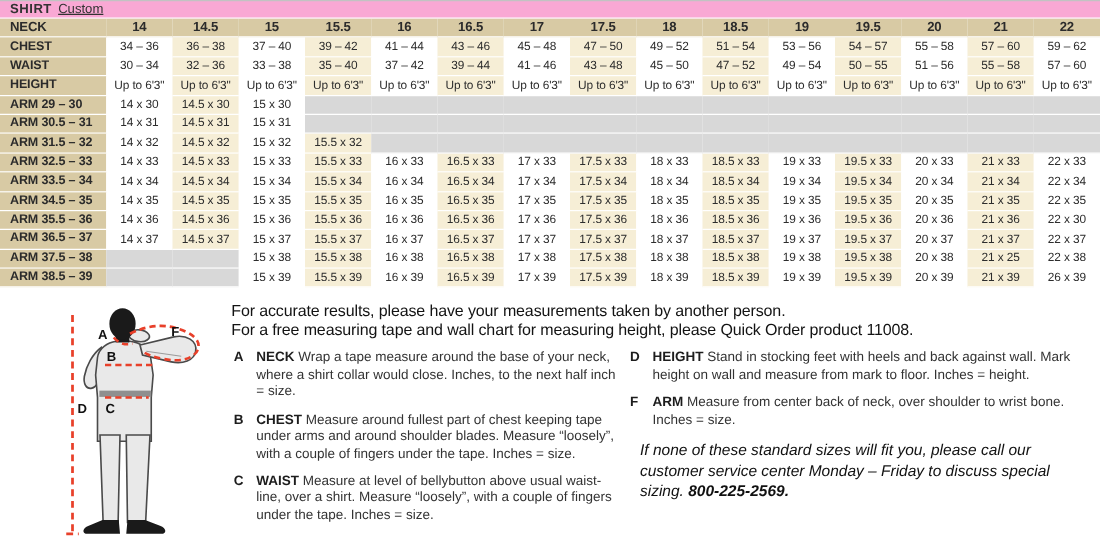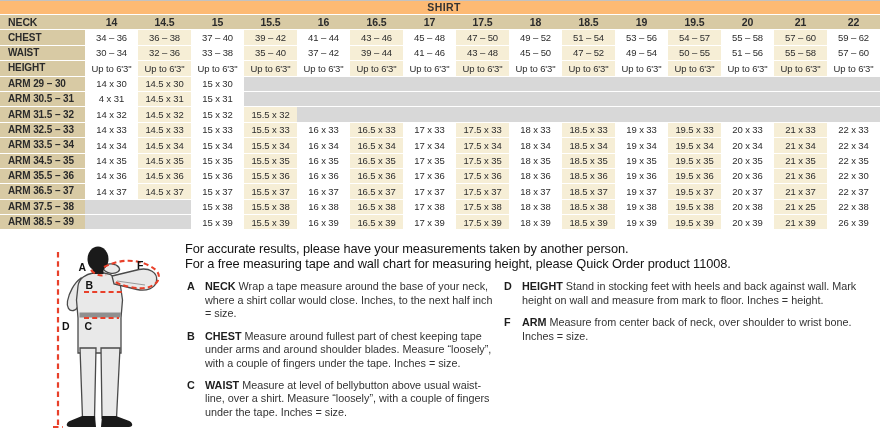--- a/index.html
+++ b/index.html
@@ -1,21 +1,21 @@
 <!DOCTYPE html>
 <html><head>
 <meta charset="utf-8">
 <style>
   html,body{margin:0;padding:0;background:#fff;}
   body{width:880px;height:445px;font-family:"Liberation Sans",sans-serif;overflow:hidden;}
   .page{position:relative;width:880px;height:445px;background:#fff;}
 
   
-  .titlebar{height:13px;background:#fdba74;border-top:1px solid #c2c2c2;border-bottom:1px solid #fff;
-    display:flex;align-items:center;gap:5px;padding-left:8px;font-size:10.5px;color:#333;flex-direction:column;}
+  .titlebar{height:13px;background:#f9a8d4;border-top:1px solid #c2c2c2;border-bottom:1px solid #fff;
+    display:flex;gap:5px;padding-left:8px;font-size:10.5px;color:#333;}
   .titlebar .brand{font-weight:bold;letter-spacing:.4px;}
   .titlebar .variant{font-weight:normal;text-decoration:underline;}
 
   
   #size-grid{display:grid;grid-template-columns:85px repeat(15,53px);width:880px;}
   .cell{height:14.4px;border-bottom:1px solid #fff;display:flex;align-items:center;justify-content:center;
     font-size:9.5px;line-height:1;color:#2d2d2d;letter-spacing:-.1px;white-space:nowrap;overflow:hidden;}
   .cell.label{background:#d8caa4;justify-content:flex-start;padding-left:8px;font-weight:bold;font-size:10px;color:#2b2b2b;}
   .cell.header{background:#d8caa4;font-weight:bold;font-size:10.5px;color:#2b2b2b;}
   .cell.even{background:#ffffff;}
@@ -123,21 +123,21 @@
       <div class="cell blank"></div>
       <div class="cell blank"></div>
       <div class="cell blank"></div>
       <div class="cell blank"></div>
       <div class="cell blank"></div>
       <div class="cell blank"></div>
       <div class="cell blank"></div>
       <div class="cell blank"></div>
       <div class="cell blank"></div>
       <div class="cell label">ARM 30.5 – 31</div>
-      <div class="cell even">4 x 31</div>
+      <div class="cell even">14 x 31</div>
       <div class="cell odd">14.5 x 31</div>
       <div class="cell even">15 x 31</div>
       <div class="cell blank"></div>
       <div class="cell blank"></div>
       <div class="cell blank"></div>
       <div class="cell blank"></div>
       <div class="cell blank"></div>
       <div class="cell blank"></div>
       <div class="cell blank"></div>
       <div class="cell blank"></div>
@@ -347,16 +347,17 @@
       </div>
     <div id="instr-right" class="instr-col">
     <div class="instr-item">
           <span class="key">D</span>
           <span><b class="term">HEIGHT</b> Stand in stocking feet with heels and back against wall. Mark height on wall and measure from mark to floor. Inches = height.</span>
         </div>
         <div class="instr-item">
           <span class="key">F</span>
           <span><b class="term">ARM</b> Measure from center back of neck, over shoulder to wrist bone. Inches = size.</span>
         </div>
+        <div class="note"><span>If none of these standard sizes will fit you, please call our customer service center Monday – Friday to discuss special sizing. </span><span class="phone">800-225-2569.</span></div>
       </div>
 
   </div>
 </div>
 
 </body></html>

